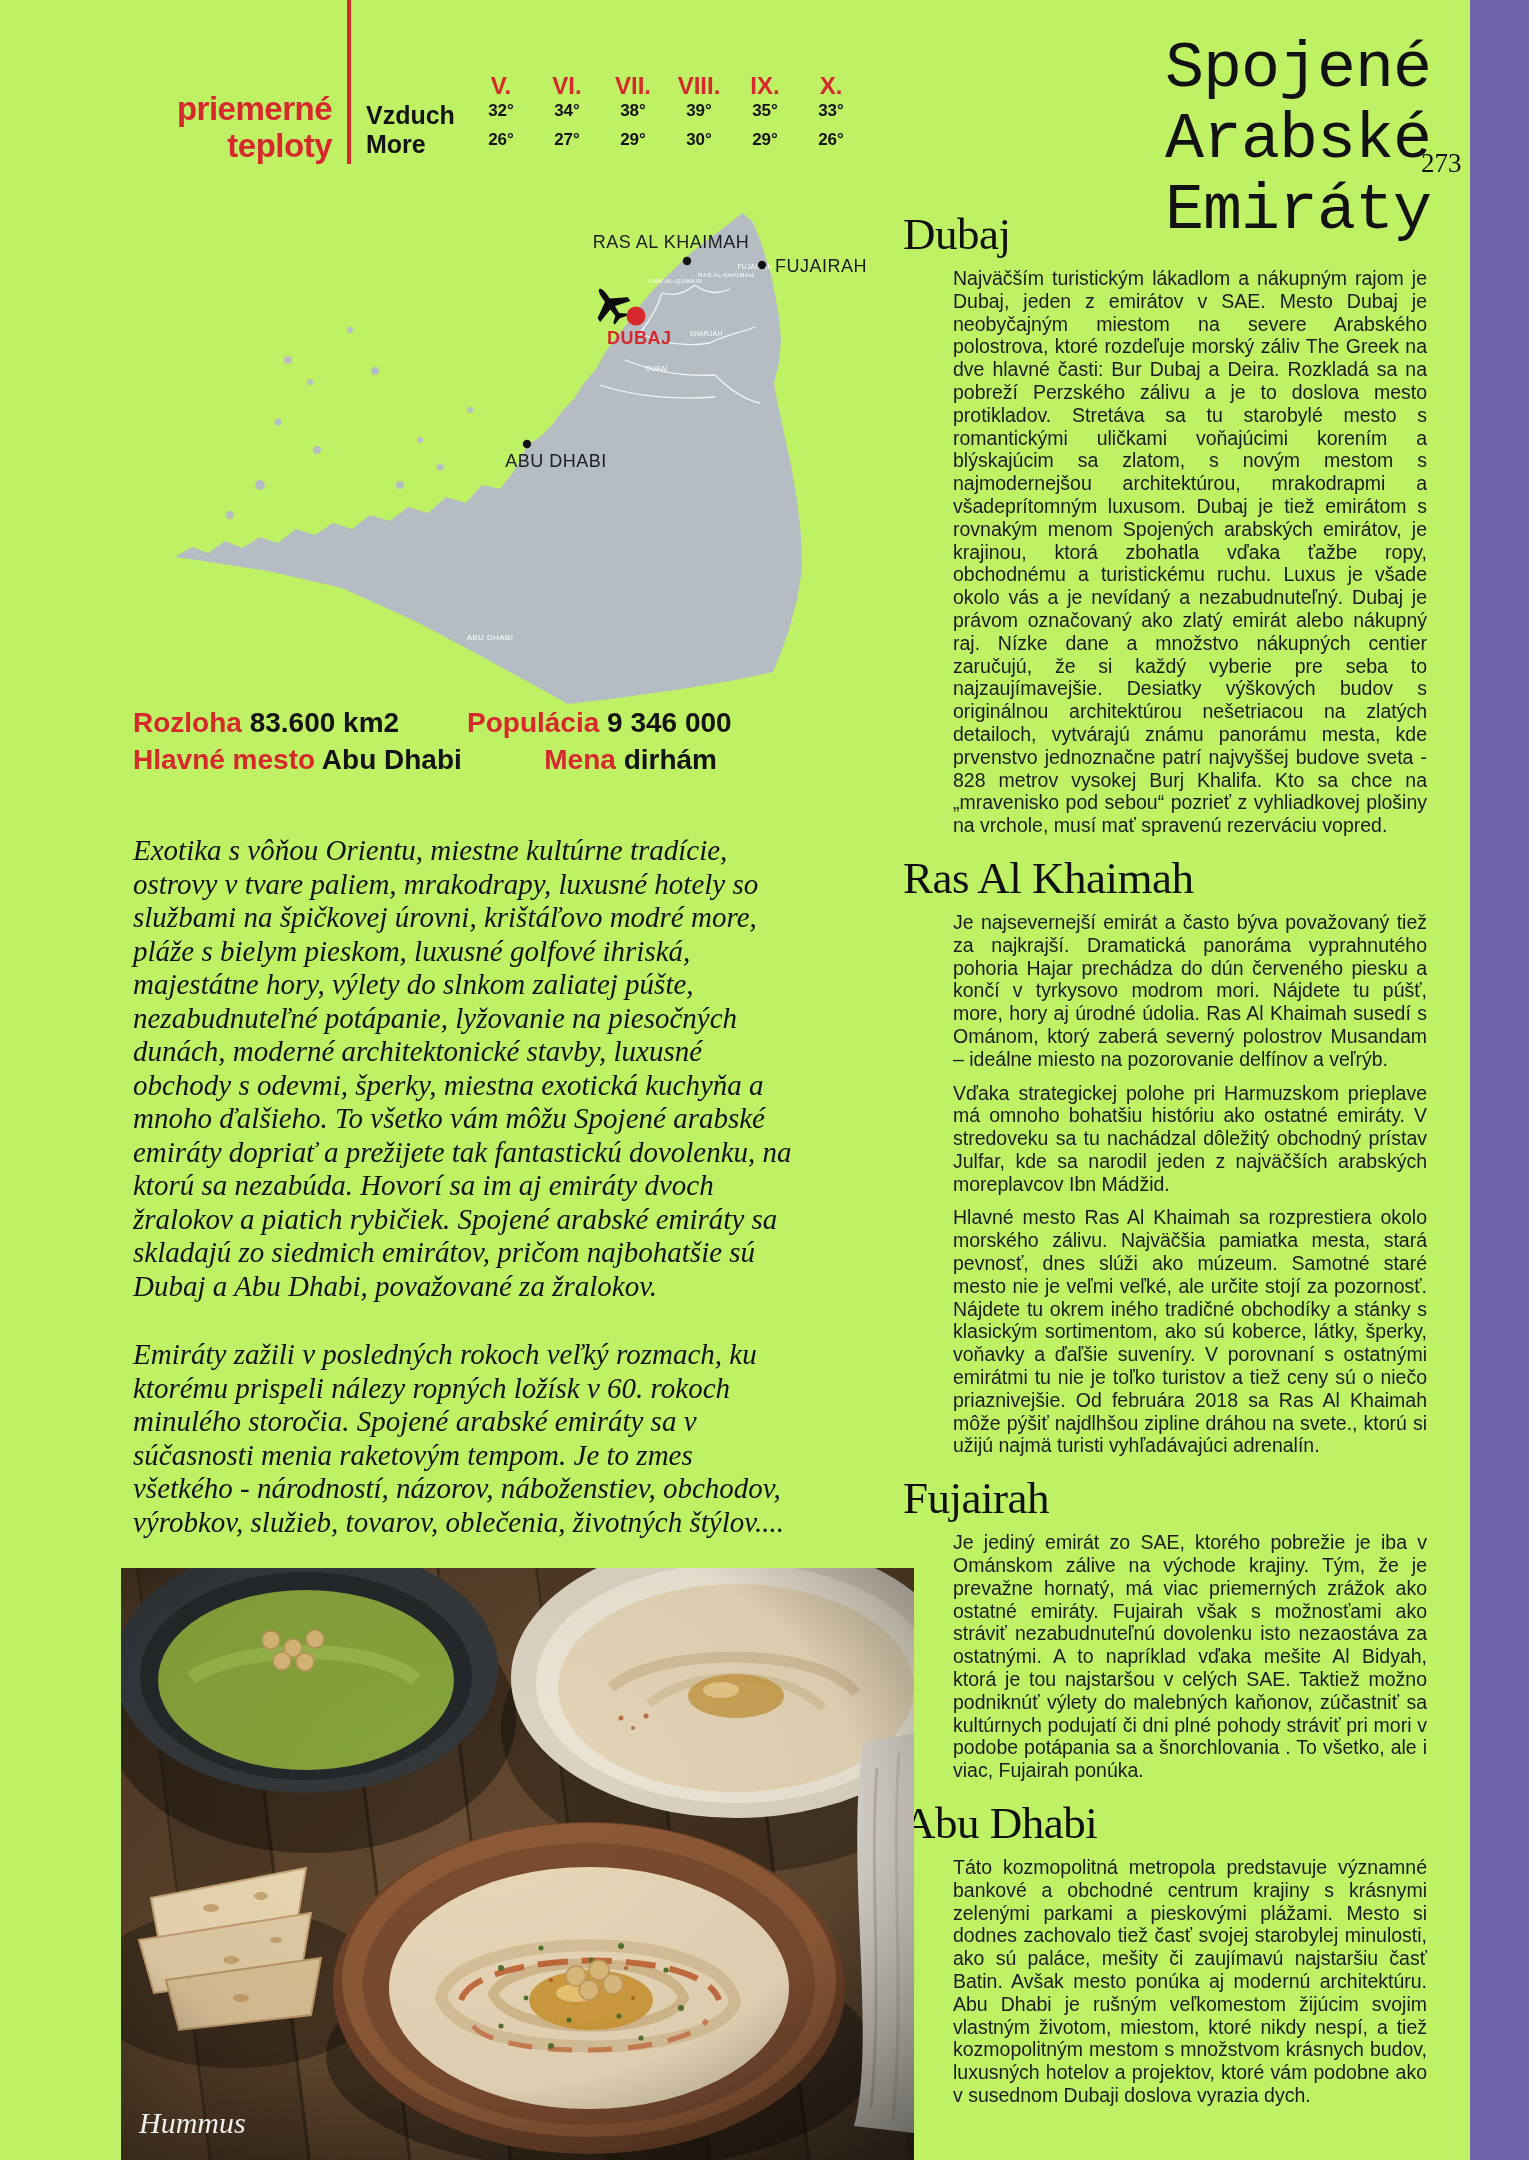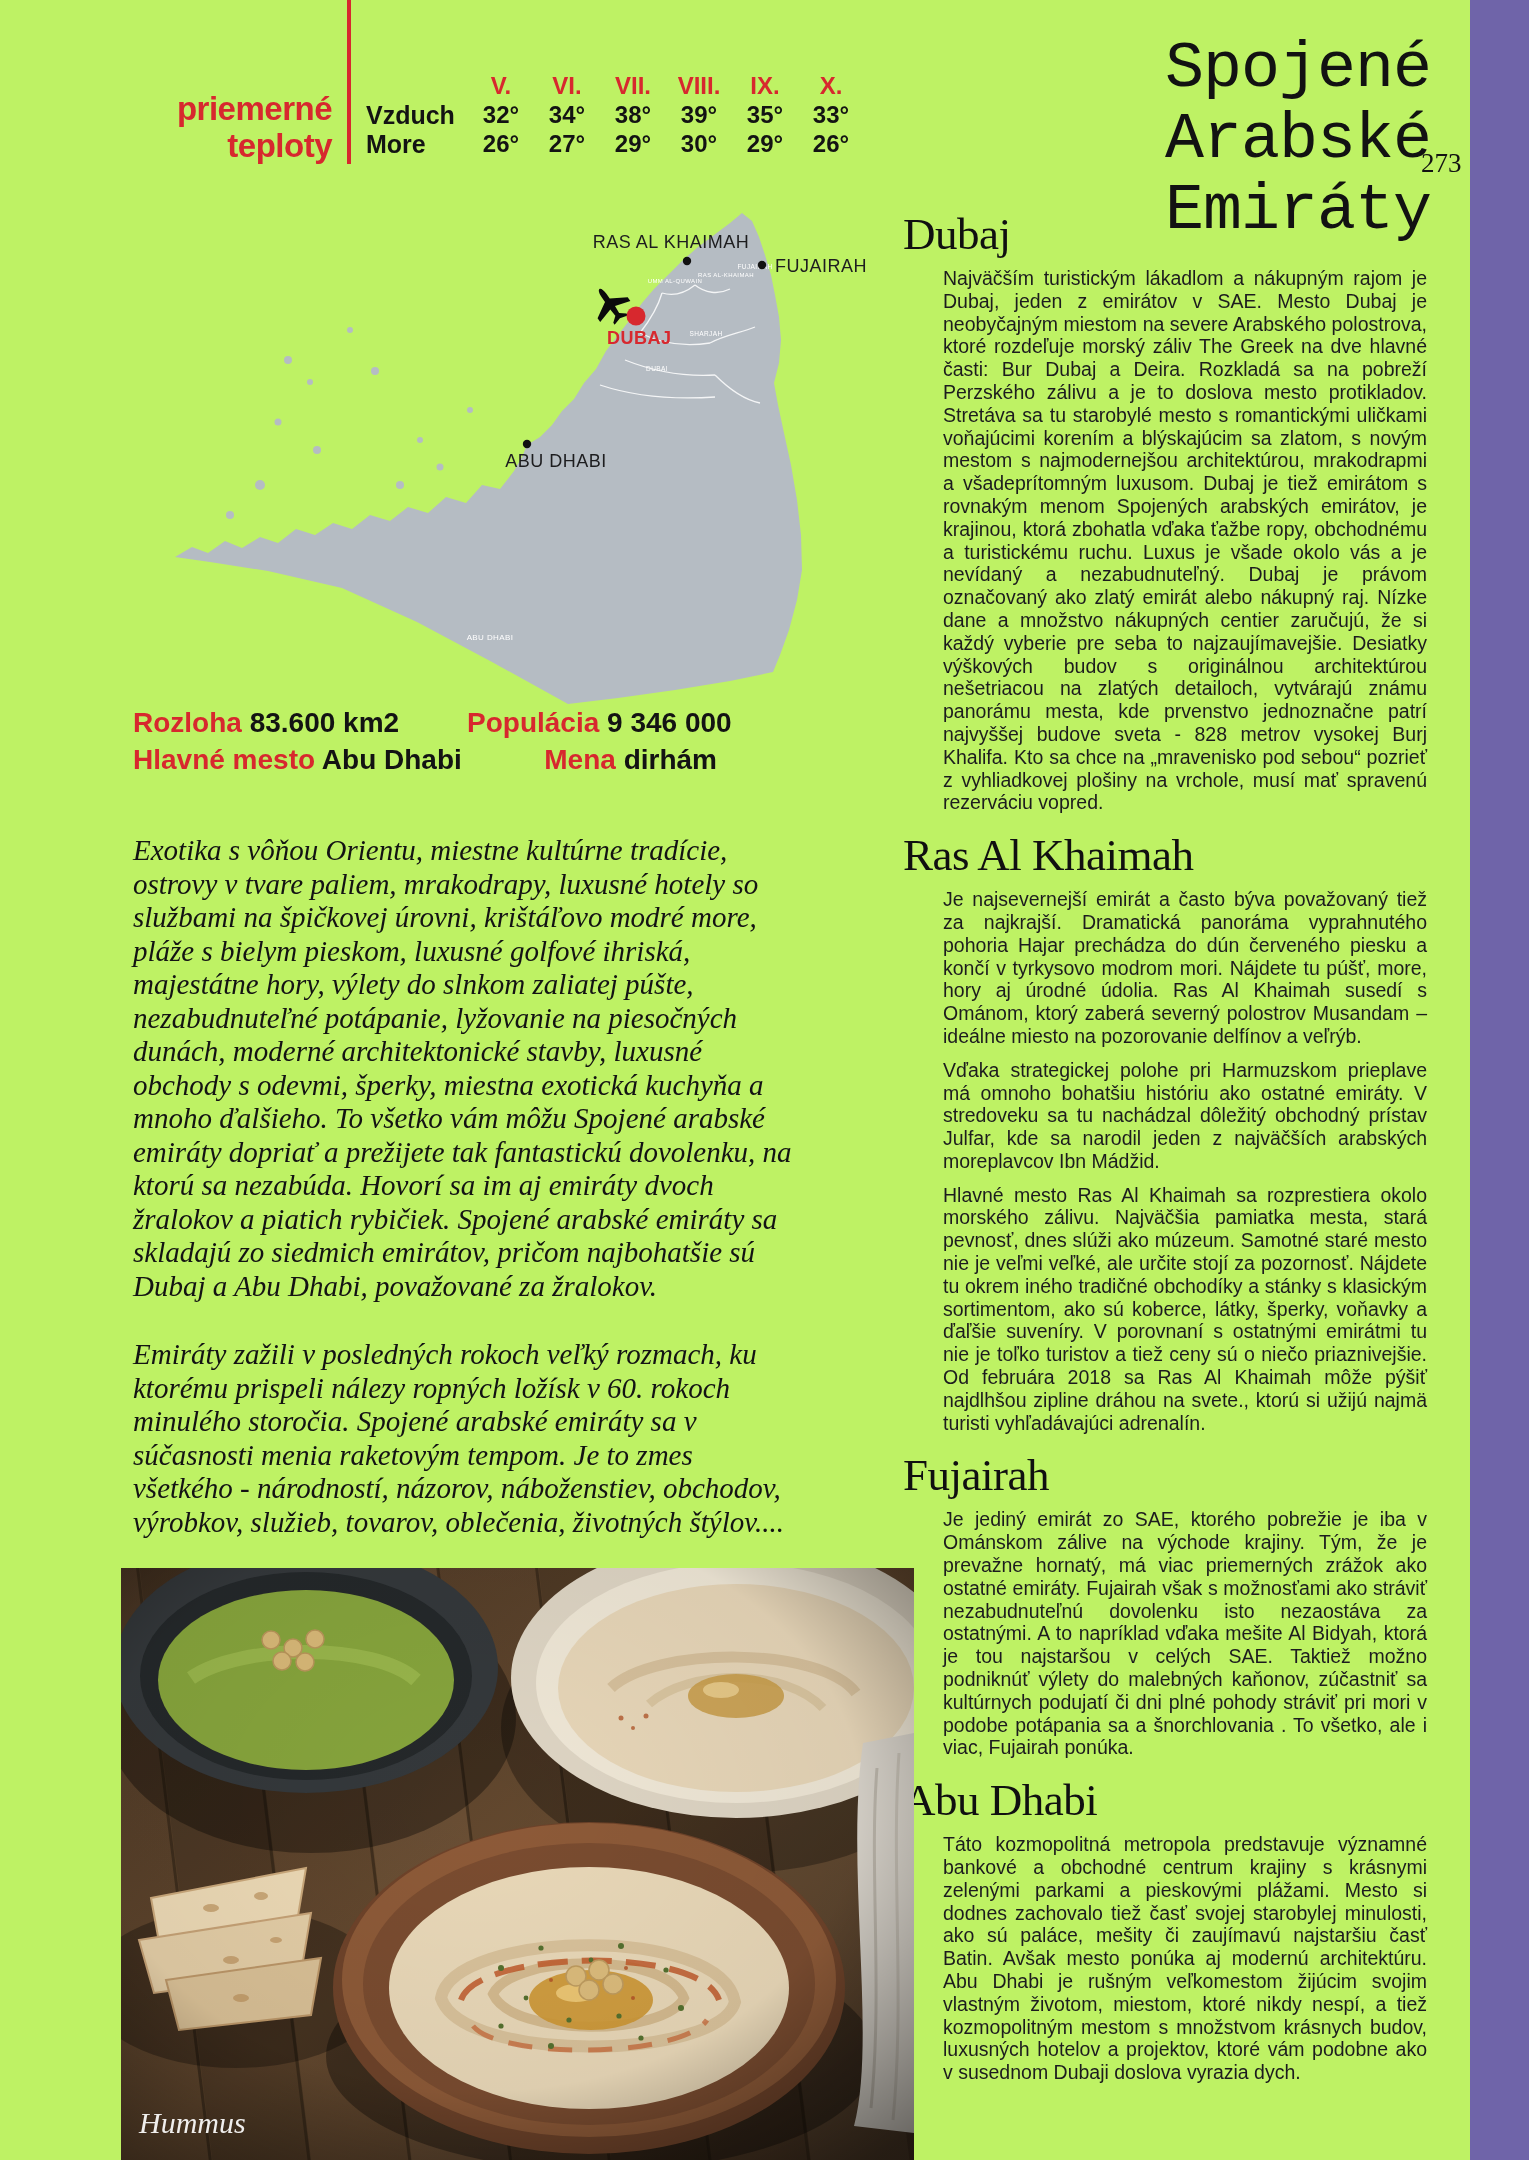--- a/index.html
+++ b/index.html
@@ -8,21 +8,21 @@
 
   
   .temps-title{position:absolute;left:118px;top:90px;width:214px;text-align:right;
                color:#d7282e;font-weight:bold;font-size:33px;line-height:37px;letter-spacing:-0.5px;}
   .red-rule{position:absolute;left:347px;top:0;width:4px;height:164px;background:#d7282e;}
   .temps-table{position:absolute;left:366px;top:72px;display:grid;
                grid-template-columns:102px repeat(6,66px);grid-auto-rows:29px;
                font-weight:bold;font-size:25px;}
   .temps-table .mh{color:#d7282e;text-align:center;font-size:24px;}
   .temps-table .rl{text-align:left;color:#131313;font-size:25px;}
-  .temps-table .tv{text-align:center;color:#131313;font-size:24px;}
+  .temps-table .tv{text-align:center;color:#131313;font-size:17px;}
 
   
   .title-block{position:absolute;left:886px;top:34px;width:545px;text-align:right;
                font-family:Liberation Mono, monospace;font-size:65px;line-height:71px;
                color:#121212;letter-spacing:-1px;}
   .page-num{position:absolute;left:1421px;top:148px;font-family:"Liberation Serif",serif;
             font-size:27px;color:#121212;}
 
   
   .map{position:absolute;left:170px;top:185px;width:700px;height:520px;}
@@ -39,21 +39,21 @@
   
   .intro{position:absolute;left:133px;top:834px;width:676px;
          font-family:"Liberation Serif","DejaVu Serif",serif;font-style:italic;
          font-size:29px;line-height:33.5px;color:#131313;}
   .intro p{margin:0 16px 35px 0;}
 
   
   .column{position:absolute;left:903px;top:210px;width:524px;}
   .sect h2{font-family:"Liberation Serif","DejaVu Serif",serif;font-weight:400;
            font-size:45px;line-height:48px;margin:0 0 9px 0;color:#101010;letter-spacing:-0.5px;}
-  .sect .body{margin-left:40px;}
+  .sect .body{margin-left:50px;}
   .sect .body p{font-size:19.5px;line-height:22.8px;text-align:justify;margin:0 0 11px 0;color:#1c1c1e;}
   .sect{margin-bottom:17px;}
 
   
   .purple-bar{position:absolute;left:1470px;top:0;width:59px;height:2160px;background:#6f64a9;}
 
   
   .photo{position:absolute;left:75px;top:1568px;width:793px;height:592px;margin-left:46px;}
   .photo svg{display:block;}
 </style>

